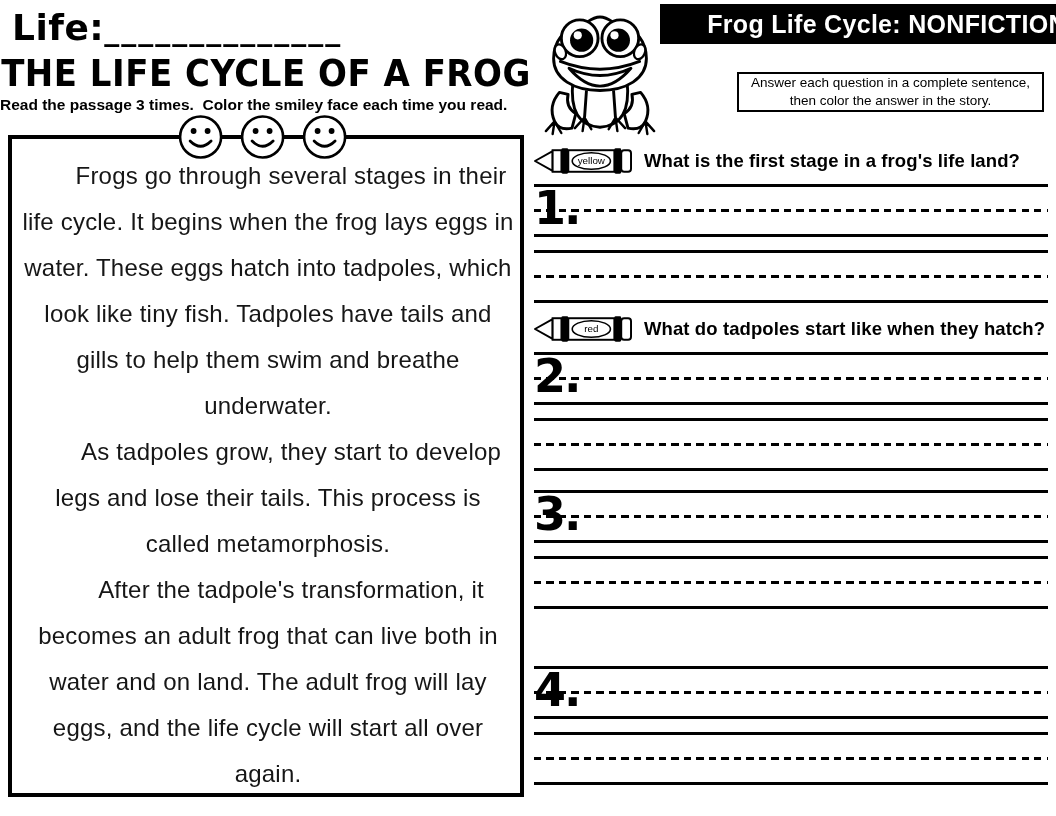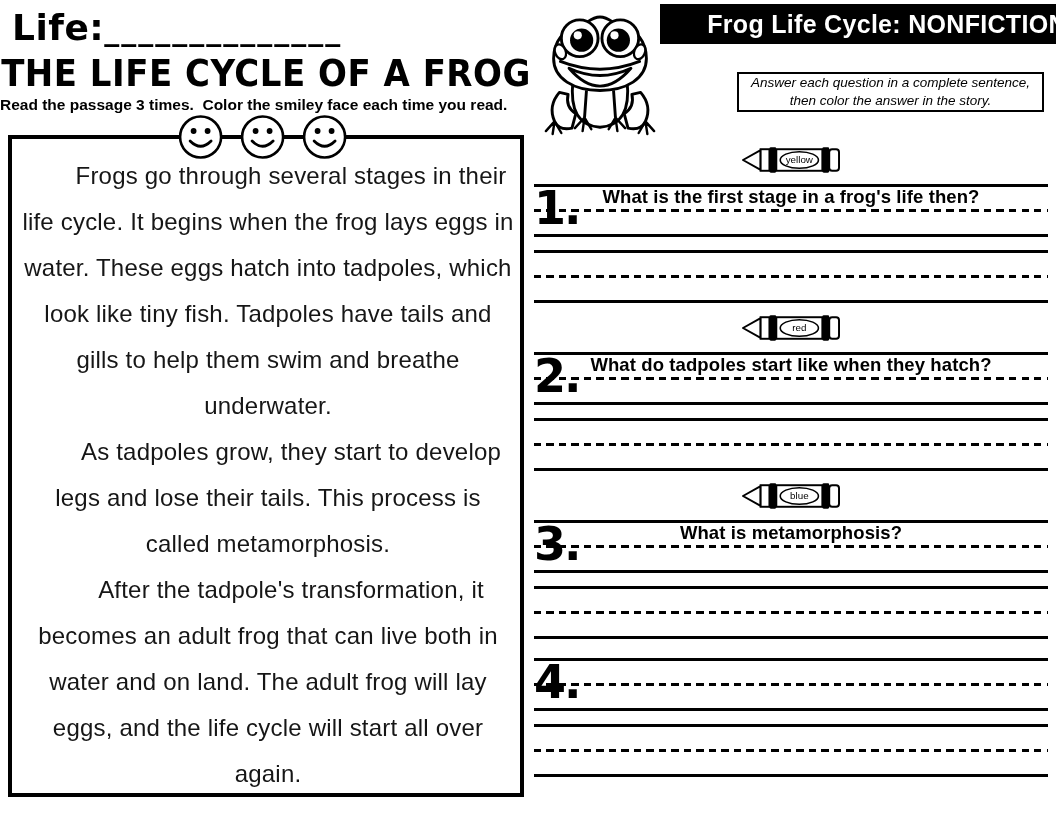--- a/index.html
+++ b/index.html
@@ -53,27 +53,27 @@
 
   .banner {
     position:absolute; left:660px; top:4px; width:454px; height:40px;
     background:#000; color:#fff; display:flex; align-items:center; justify-content:center;
     font-weight:bold; font-size:25px; letter-spacing:0.3px;
   }
 
   .instruction-box {
     position:absolute; left:737px; top:72px; width:307px; height:40px;
     border:2.5px solid #000; display:flex; align-items:center; justify-content:center;
-    text-align:center; font-size:13.5px; line-height:1.3; padding:2px 10px;font-style:italic;
+    text-align:center; font-size:13.5px; line-height:1.3; padding:2px 10px;
   }
 
   .questions { position:absolute; left:534px; top:146px; width:514px; }
 
   .q-block { position:relative; height:168px; }
-  .q-header { display:flex; align-items:center; gap:12px; height:30px;flex-direction:column; }
+  .q-header { display:flex; align-items:center; gap:12px; height:30px; }
   .q-header svg { flex:0 0 auto; display:block; }
   .q-text { font-size:18.5px; font-weight:bold; letter-spacing:0.1px; white-space:nowrap; }
 
   .answer { position:relative; margin-top:8px; }
   .ln { height:3px; background:#000; width:100%; }
   .ln.dashed {
     background:repeating-linear-gradient(90deg,#000 0 7px,transparent 7px 12.5px);
   }
   .lineset .ln + .ln { margin-top:22px; }
   .lineset.second { margin-top:13px; }
@@ -161,21 +161,21 @@
       <svg width="98" height="28" viewBox="0 0 100 28">
         <polygon points="1,14 19,4 19,24" fill="#fff" stroke="#000" stroke-width="2" stroke-linejoin="round"></polygon>
         <rect x="19" y="3" width="9" height="22" fill="#fff" stroke="#000" stroke-width="2"></rect>
         <rect x="28" y="1" width="7" height="26" rx="1.5" fill="#000"></rect>
         <rect x="35" y="3" width="47" height="22" fill="#fff" stroke="#000" stroke-width="2"></rect>
         <ellipse cx="58.5" cy="14" rx="19.5" ry="8.5" fill="#fff" stroke="#000" stroke-width="1.6"></ellipse>
         <text x="58.5" y="17.5" text-anchor="middle" font-size="10" font-family="Liberation Sans, sans-serif">yellow</text>
         <rect x="82" y="1" width="7" height="26" rx="1.5" fill="#000"></rect>
         <rect x="89" y="3" width="10" height="22" rx="3" fill="#fff" stroke="#000" stroke-width="2"></rect>
       </svg>
-      <span class="q-text">What is the first stage in a frog's life then?</span>
+      <span class="q-text">What is the first stage in a frog's life land?</span>
     </div>
     <div class="answer">
       <div class="q-num">1.</div>
       <div class="lineset">
         <div class="ln"></div>
         <div class="ln dashed"></div>
         <div class="ln"></div>
       </div>
       <div class="lineset second">
         <div class="ln"></div>
@@ -208,33 +208,20 @@
       </div>
       <div class="lineset second">
         <div class="ln"></div>
         <div class="ln dashed"></div>
         <div class="ln"></div>
       </div>
     </div>
   </div>
 
   <div class="q-block">
-    <div class="q-header">
-      <svg width="98" height="28" viewBox="0 0 100 28">
-        <polygon points="1,14 19,4 19,24" fill="#fff" stroke="#000" stroke-width="2" stroke-linejoin="round"></polygon>
-        <rect x="19" y="3" width="9" height="22" fill="#fff" stroke="#000" stroke-width="2"></rect>
-        <rect x="28" y="1" width="7" height="26" rx="1.5" fill="#000"></rect>
-        <rect x="35" y="3" width="47" height="22" fill="#fff" stroke="#000" stroke-width="2"></rect>
-        <ellipse cx="58.5" cy="14" rx="19.5" ry="8.5" fill="#fff" stroke="#000" stroke-width="1.6"></ellipse>
-        <text x="58.5" y="17.5" text-anchor="middle" font-size="10" font-family="Liberation Sans, sans-serif">blue</text>
-        <rect x="82" y="1" width="7" height="26" rx="1.5" fill="#000"></rect>
-        <rect x="89" y="3" width="10" height="22" rx="3" fill="#fff" stroke="#000" stroke-width="2"></rect>
-      </svg>
-      <span class="q-text">What is metamorphosis?</span>
-    </div>
     <div class="answer">
       <div class="q-num">3.</div>
       <div class="lineset">
         <div class="ln"></div>
         <div class="ln dashed"></div>
         <div class="ln"></div>
       </div>
       <div class="lineset second">
         <div class="ln"></div>
         <div class="ln dashed"></div>

